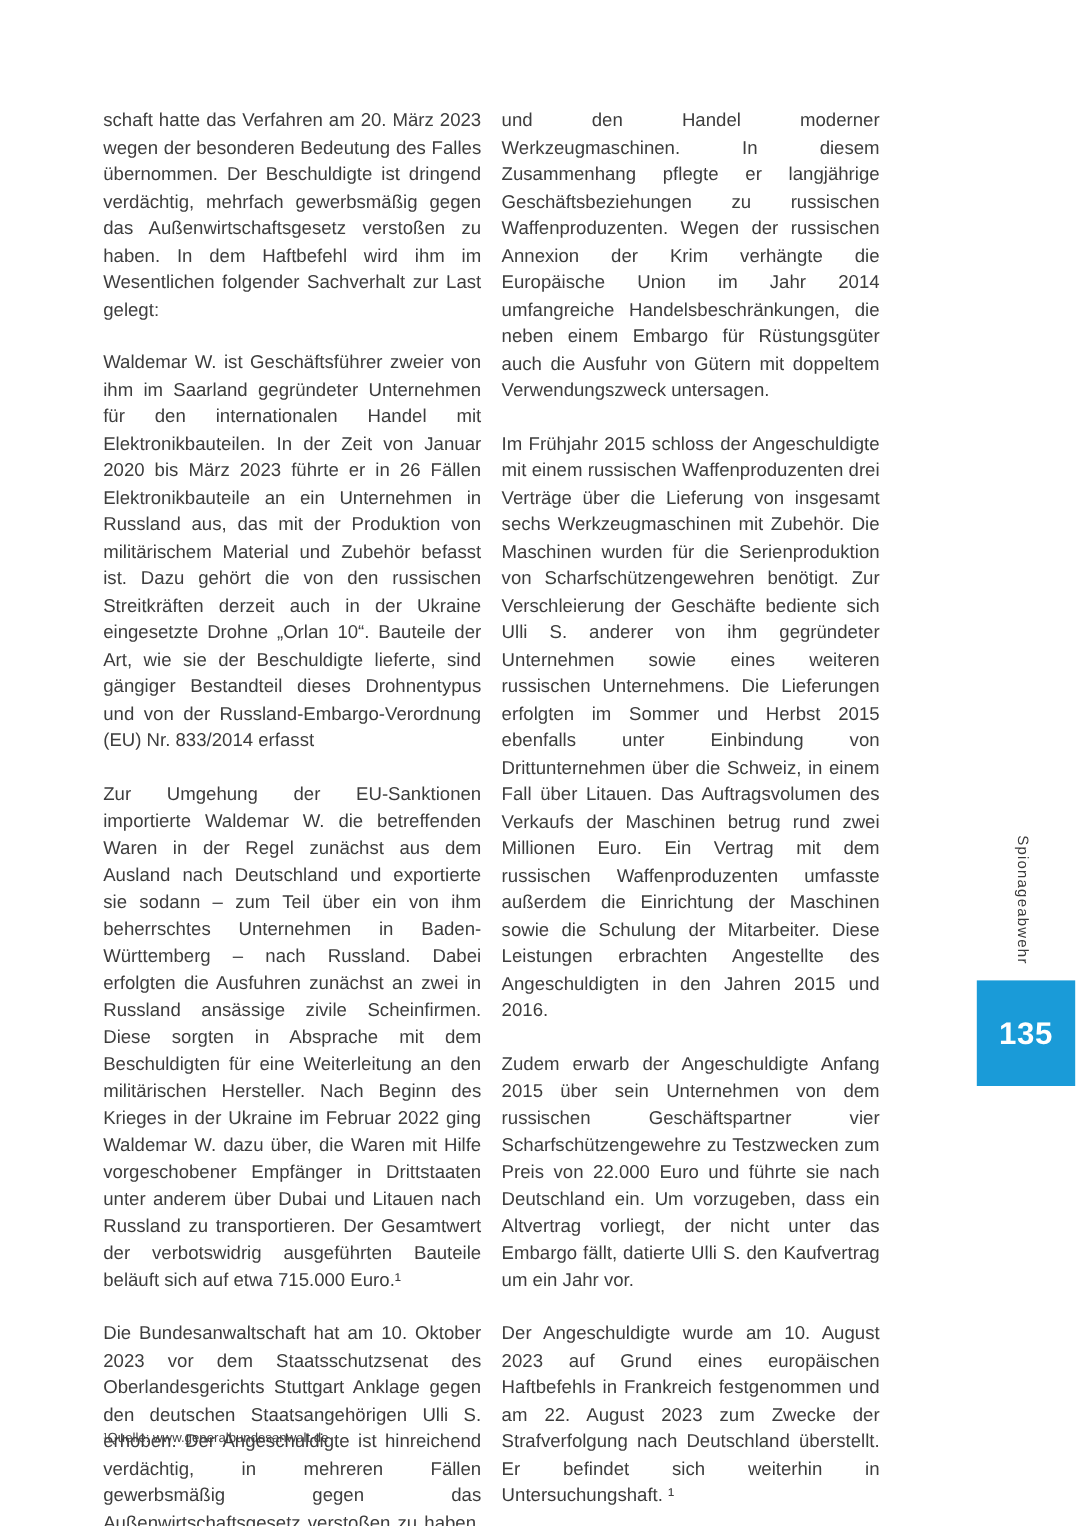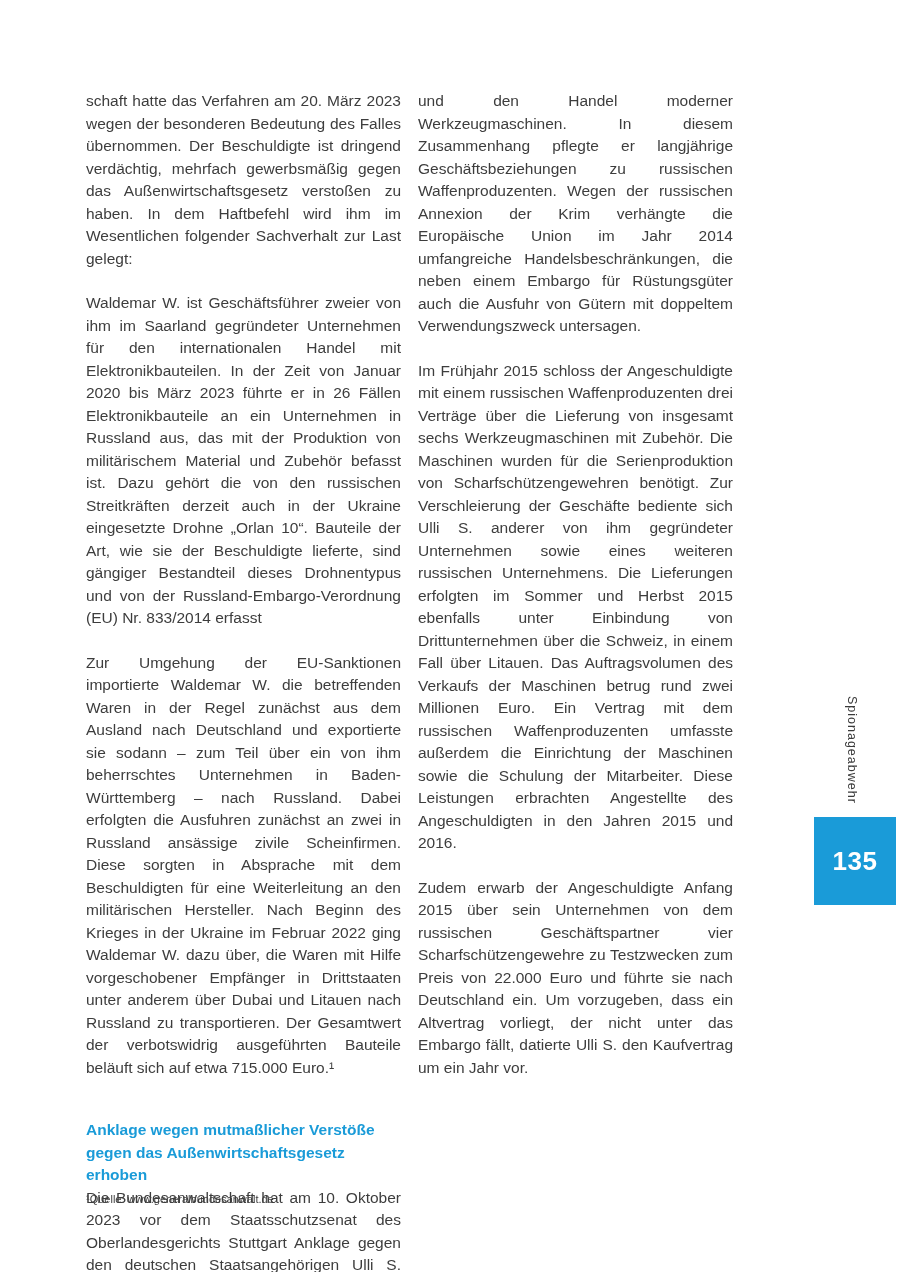--- a/index.html
+++ b/index.html
@@ -72,28 +72,28 @@
 </style>
 </head>
 <body>
 
 <div class="page">
 
   <div class="col col-left">
     <p>schaft hatte das Verfahren am 20. März 2023 wegen der besonderen Bedeutung des Falles übernommen. Der Beschuldigte ist dringend verdächtig, mehrfach gewerbsmäßig gegen das Außenwirtschaftsgesetz verstoßen zu haben. In dem Haftbefehl wird ihm im Wesentlichen folgender Sachverhalt zur Last gelegt:</p>
     <p>Waldemar W. ist Geschäftsführer zweier von ihm im Saarland gegründeter Unternehmen für den internationalen Handel mit Elektronikbauteilen. In der Zeit von Januar 2020 bis März 2023 führte er in 26 Fällen Elektronikbauteile an ein Unternehmen in Russland aus, das mit der Produktion von militärischem Material und Zubehör befasst ist. Dazu gehört die von den russischen Streitkräften derzeit auch in der Ukraine eingesetzte Drohne „Orlan 10“. Bauteile der Art, wie sie der Beschuldigte lieferte, sind gängiger Bestandteil dieses Drohnentypus und von der Russland-Embargo-Verordnung (EU) Nr. 833/2014 erfasst</p>
     <p>Zur Umgehung der EU-Sanktionen importierte Waldemar W. die betreffenden Waren in der Regel zunächst aus dem Ausland nach Deutschland und exportierte sie sodann – zum Teil über ein von ihm beherrschtes Unternehmen in Baden-Württemberg – nach Russland. Dabei erfolgten die Ausfuhren zunächst an zwei in Russland ansässige zivile Scheinfirmen. Diese sorgten in Absprache mit dem Beschuldigten für eine Weiterleitung an den militärischen Hersteller. Nach Beginn des Krieges in der Ukraine im Februar 2022 ging Waldemar W. dazu über, die Waren mit Hilfe vorgeschobener Empfänger in Drittstaaten unter anderem über Dubai und Litauen nach Russland zu transportieren. Der Gesamtwert der verbotswidrig ausgeführten Bauteile beläuft sich auf etwa 715.000 Euro.¹</p>
-    <h3 class="section-heading">Anklage wegen mutmaßlicher Verstöße gegen das Außenwirtschaftsgesetz erhoben</h3>
     <p>Die Bundesanwaltschaft hat am 10. Oktober 2023 vor dem Staatsschutzsenat des Oberlandesgerichts Stuttgart Anklage gegen den deutschen Staatsangehörigen Ulli S. erhoben. Der Angeschuldigte ist hinreichend verdächtig, in mehreren Fällen gewerbsmäßig gegen das Außenwirtschaftsgesetz verstoßen zu haben. In der Anklageschrift ist im Wesentlichen folgender Sachverhalt dargelegt: Ulli S. war Geschäftsführer eines in Baden-Württemberg ansässigen Unternehmens für die Produktion</p>
   </div>
 
   <div class="col col-right">
     <p>und den Handel moderner Werkzeugmaschinen. In diesem Zusammenhang pflegte er langjährige Geschäftsbeziehungen zu russischen Waffenproduzenten. Wegen der russischen Annexion der Krim verhängte die Europäische Union im Jahr 2014 umfangreiche Handelsbeschränkungen, die neben einem Embargo für Rüstungsgüter auch die Ausfuhr von Gütern mit doppeltem Verwendungszweck untersagen.</p>
     <p>Im Frühjahr 2015 schloss der Angeschuldigte mit einem russischen Waffenproduzenten drei Verträge über die Lieferung von insgesamt sechs Werkzeugmaschinen mit Zubehör. Die Maschinen wurden für die Serienproduktion von Scharfschützengewehren benötigt. Zur Verschleierung der Geschäfte bediente sich Ulli S. anderer von ihm gegründeter Unternehmen sowie eines weiteren russischen Unternehmens. Die Lieferungen erfolgten im Sommer und Herbst 2015 ebenfalls unter Einbindung von Drittunternehmen über die Schweiz, in einem Fall über Litauen. Das Auftragsvolumen des Verkaufs der Maschinen betrug rund zwei Millionen Euro. Ein Vertrag mit dem russischen Waffenproduzenten umfasste außerdem die Einrichtung der Maschinen sowie die Schulung der Mitarbeiter. Diese Leistungen erbrachten Angestellte des Angeschuldigten in den Jahren 2015 und 2016.</p>
     <p>Zudem erwarb der Angeschuldigte Anfang 2015 über sein Unternehmen von dem russischen Geschäftspartner vier Scharfschützengewehre zu Testzwecken zum Preis von 22.000 Euro und führte sie nach Deutschland ein. Um vorzugeben, dass ein Altvertrag vorliegt, der nicht unter das Embargo fällt, datierte Ulli S. den Kaufvertrag um ein Jahr vor.</p>
+    <p>Der Angeschuldigte wurde am 10. August 2023 auf Grund eines europäischen Haftbefehls in Frankreich festgenommen und am 22. August 2023 zum Zwecke der Strafverfolgung nach Deutschland überstellt. Er befindet sich weiterhin in Untersuchungshaft. ¹</p>
   </div>
 
   <div class="vertical-label">Spionageabwehr</div>
 
   <div class="page-number-badge">
     <span>135</span>
   </div>
 
   <div class="footnote">¹Quelle: www.generalbundesanwalt.de</div>
 

